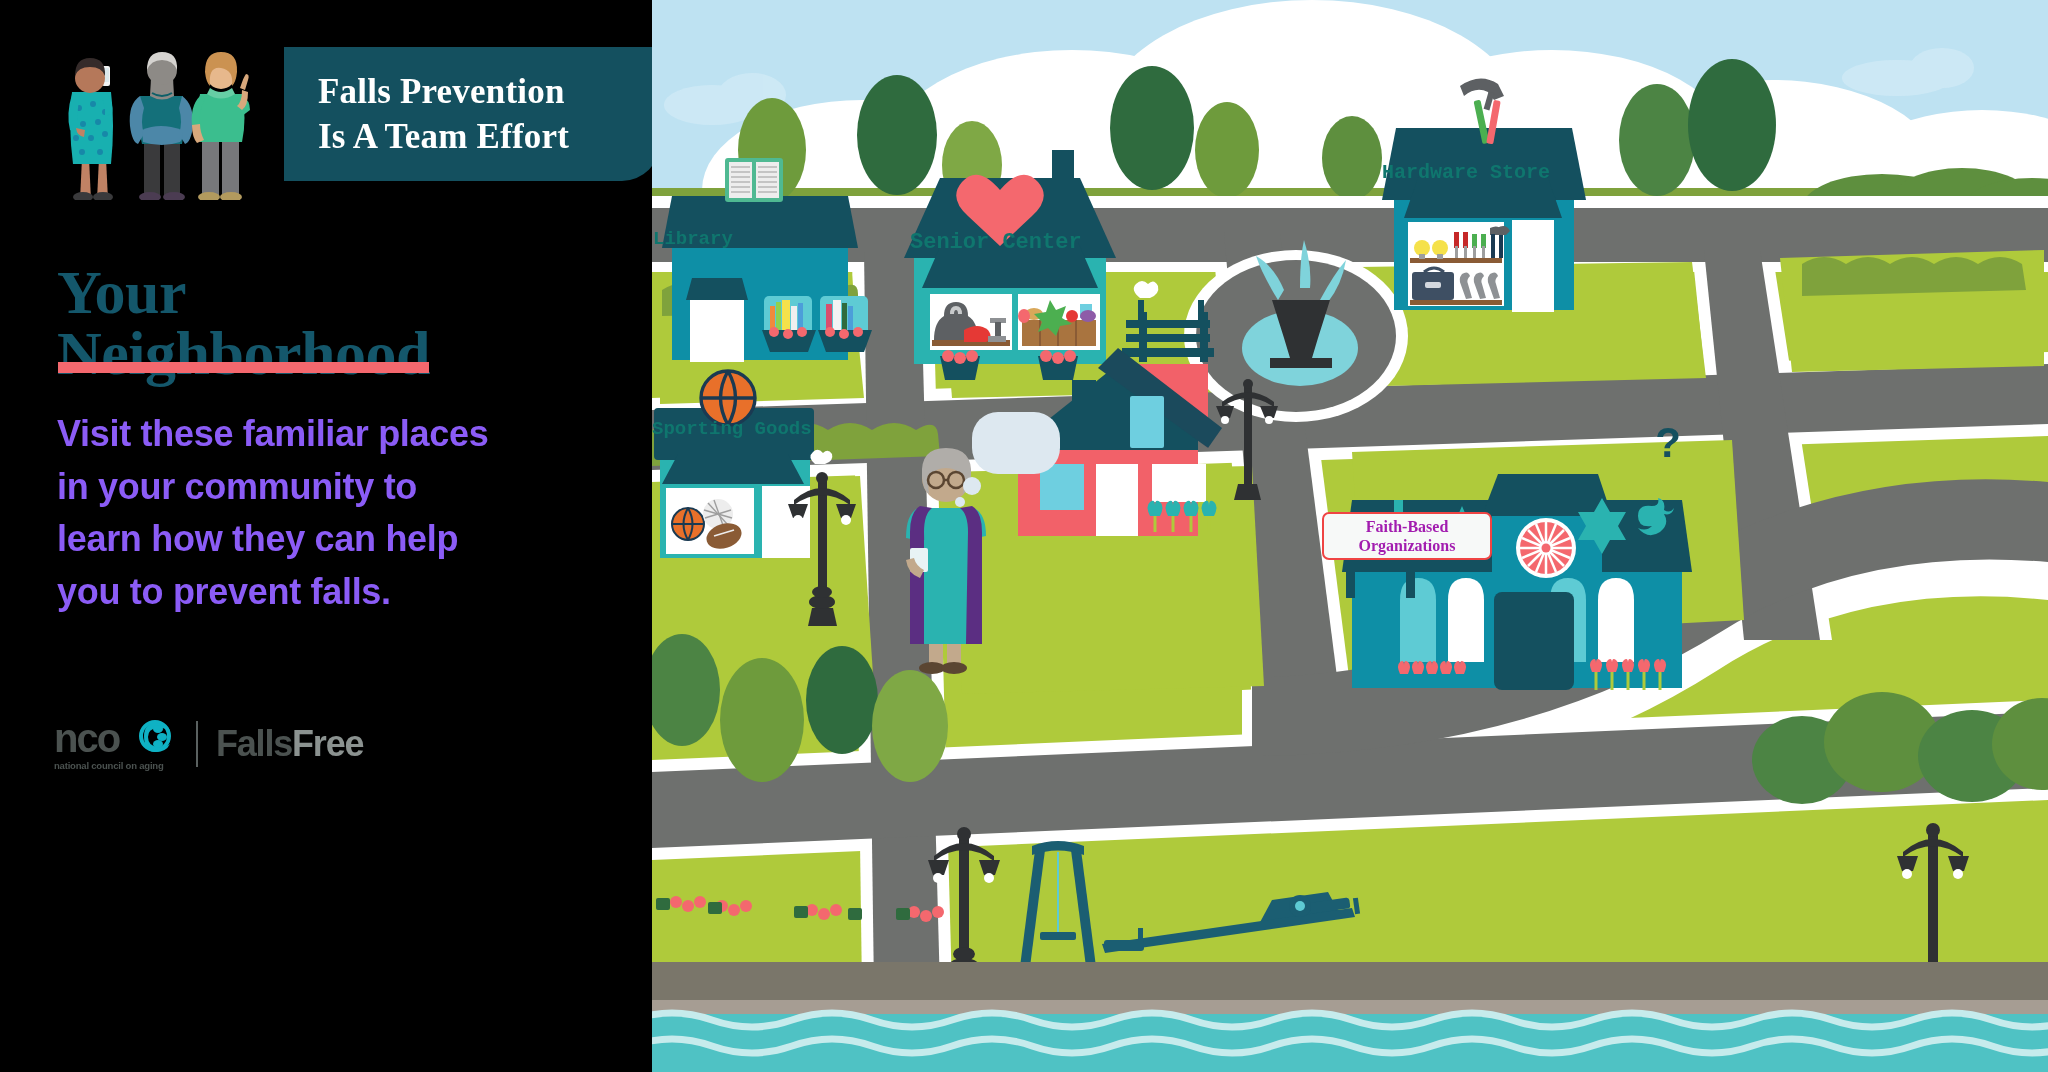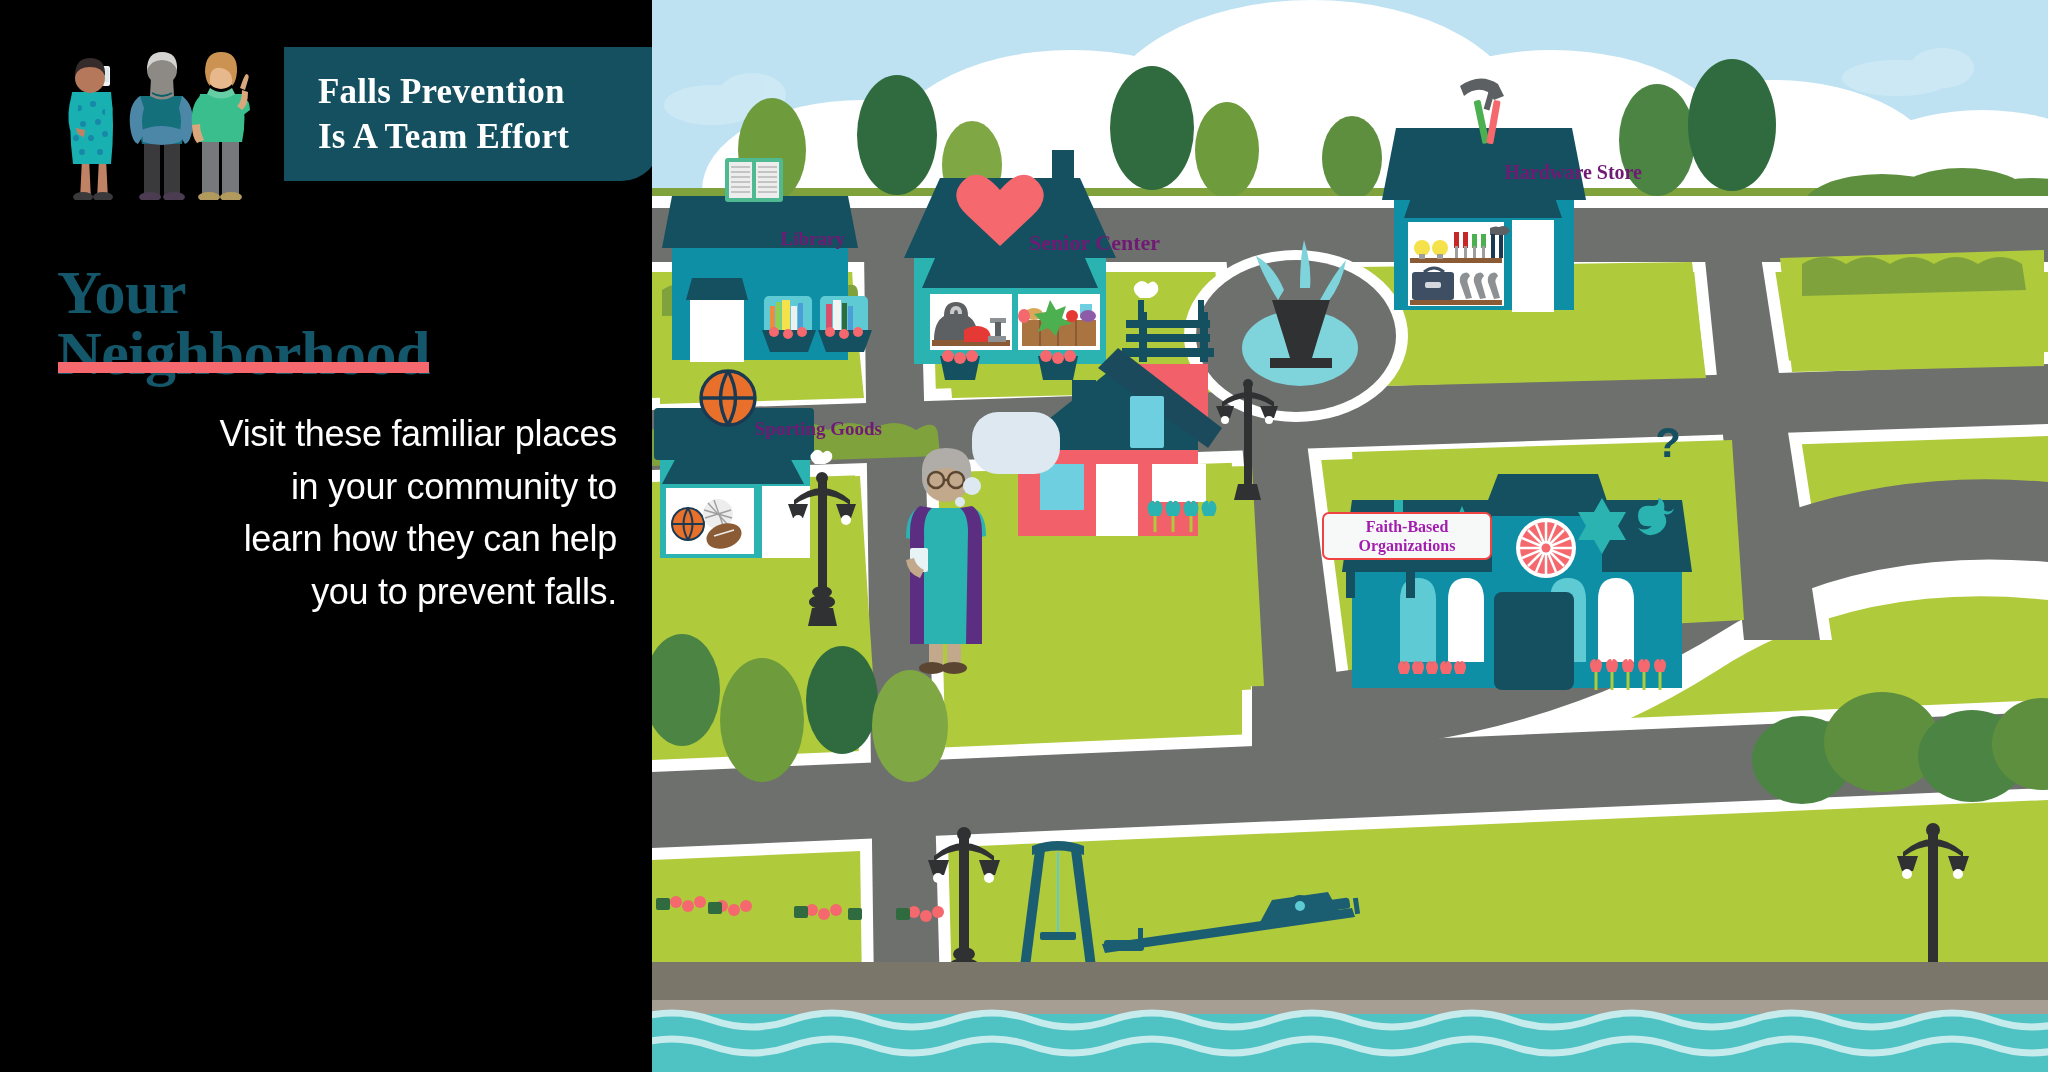--- a/index.html
+++ b/index.html
@@ -29,42 +29,42 @@
   #heading { position:absolute; left:57px; top:240px; width:560px;margin-top:22px; }
   #heading .hline {
     font-family:"Liberation Serif", serif; font-weight:bold; color:#14576B;
     font-size:62px; line-height:61px; letter-spacing:-0.5px;
   }
   #heading-rule { position:absolute; left:58px; top:362px; width:371px; height:11px; background:#F4686E; }
 
   
   #body-copy { position:absolute; left:57px; top:408px; width:560px; }
   #body-copy .bline {
-    color:#ffffff; font-size:36px; line-height:52.5px; font-weight:normal; letter-spacing:-0.3px;text-align:right;
+    color:#8b5cf6; font-size:36px; line-height:52.5px; font-weight:bold; letter-spacing:-0.3px;
   }
 
   
   #logo { position:absolute; left:54px; top:716px; height:56px; display:flex; align-items:center; }
   #ncoa-block { position:relative; width:120px; }
   #ncoa-word { font-size:40px; font-weight:bold; color:#4B5250; letter-spacing:-2px; line-height:40px; }
   #ncoa-tag { font-size:9.5px; color:#4B5250; letter-spacing:-0.2px; margin-top:2px; font-weight:bold; }
   #ncoa-swoosh { position:absolute; left:84px; top:1px; width:34px; height:34px; }
   #logo-divider { width:2px; height:46px; background:#5A6160; margin:0 18px 0 22px; }
   #fallsfree { font-size:36px; font-weight:bold; letter-spacing:-1.2px; }
   #ff-falls { color:#4B5250; }
   #ff-free { color:#8B9290; }
 
   
   #map-panel { position:absolute; left:652px; top:0; width:1396px; height:1072px; overflow:hidden; background:#BEE2F2; }
   #map-svg { display:block; width:1396px; height:1072px; }
 
   
   .bld-label {
-    position:absolute; color:#701a75; font-family:Liberation Serif, serif;
-    font-weight:bold; text-align:right; white-space:nowrap;
+    position:absolute; color:#0f766e; font-family:Liberation Mono, monospace;
+    font-weight:bold; text-align:left; white-space:nowrap;
   }
   #label-library      { left:1px;   top:228px; width:192px; font-size:19px; }
   #label-senior       { left:258px; top:230px; width:250px; font-size:22px; }
   #label-hardware     { left:730px; top:161px; width:260px; font-size:20px; }
   #label-sporting     { left:0px;   top:418px; width:230px; font-size:19px; }
 
   #sign-faith {
     position:absolute; left:670px; top:512px; width:170px; height:48px;
     background:#F7F9F8; border:2px solid #ef4444; border-radius:7px;
     display:flex; flex-direction:column; align-items:center; justify-content:center;
@@ -151,20 +151,39 @@
     </div>
     <div id="heading-rule"></div>
 
     <div id="body-copy">
       <div class="bline">Visit these familiar places</div>
       <div class="bline">in your community to</div>
       <div class="bline">learn how they can help</div>
       <div class="bline">you to prevent falls.</div>
     </div>
 
+    <div id="logo">
+      <div id="ncoa-block">
+        <div id="ncoa-word">nco</div>
+        <div id="ncoa-swoosh">
+          <svg width="34" height="34" viewBox="0 0 34 34">
+            <path d="M17 1 a16 16 0 1 0 0 32 a16 16 0 0 0 0 -32 z M17 5 a12 12 0 1 1 0 24 a12 12 0 0 1 0 -24z" fill="#0FB2C4"></path>
+            <path d="M6 17 q0 -13 13 -13 q10 0 13 8 q-6 -4 -13 -3 q-9 1 -9 9 q0 9 10 10 q7 1 12 -3 q-4 8 -14 8 q-12 0 -12 -16z" fill="#0FB2C4"></path>
+            <ellipse cx="20" cy="10" rx="5" ry="4" fill="#0FB2C4"></ellipse>
+            <ellipse cx="24" cy="18" rx="5" ry="4" fill="#0FB2C4"></ellipse>
+            <ellipse cx="20" cy="25" rx="5" ry="4" fill="#0FB2C4"></ellipse>
+          </svg>
+        </div>
+        <div id="ncoa-tag">national council on aging</div>
+      </div>
+      <div id="logo-divider"></div>
+      <div id="fallsfree">
+        <span id="ff-falls">Falls</span><span id="ff-free">Free</span>
+      </div>
+    </div>
   </div>
 
   <div id="map-panel">
     <svg id="map-svg" viewBox="0 0 1396 1072">
       <defs>
         <clipPath id="mapclip">
             <rect x="0" y="0" width="1396" height="1072"></rect>
           </clipPath>
       </defs>
       <g clip-path="url(#mapclip)">

